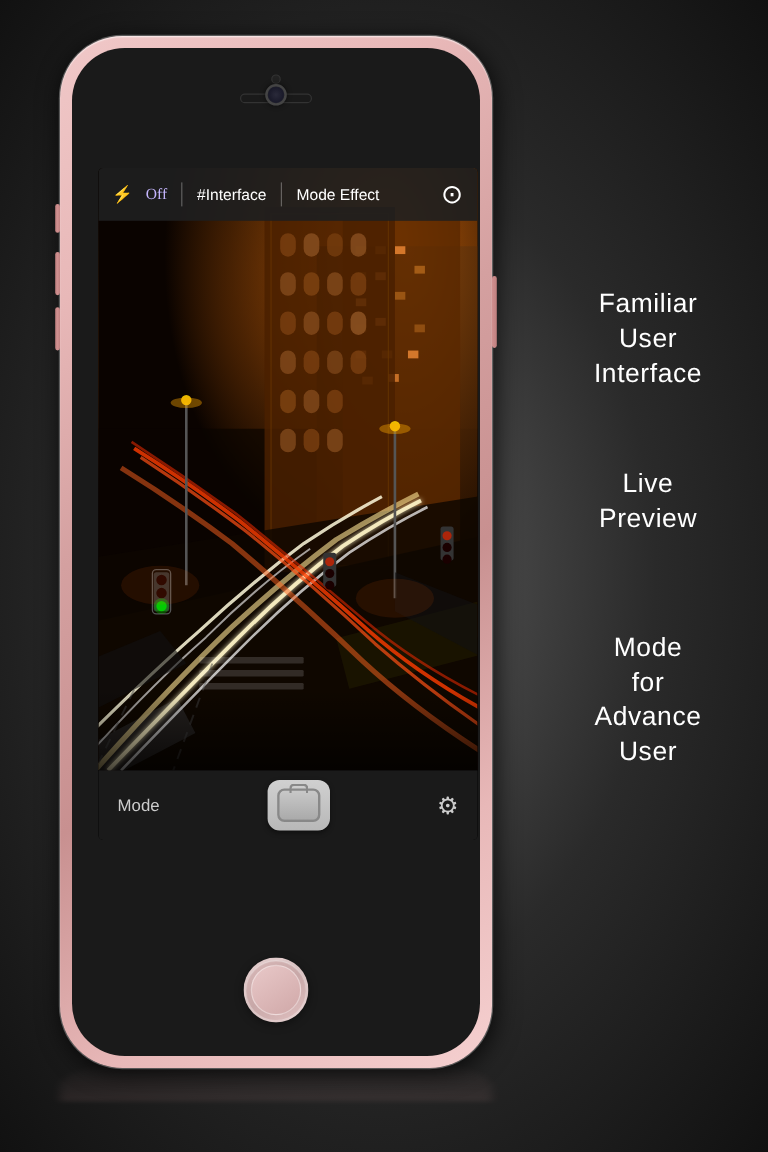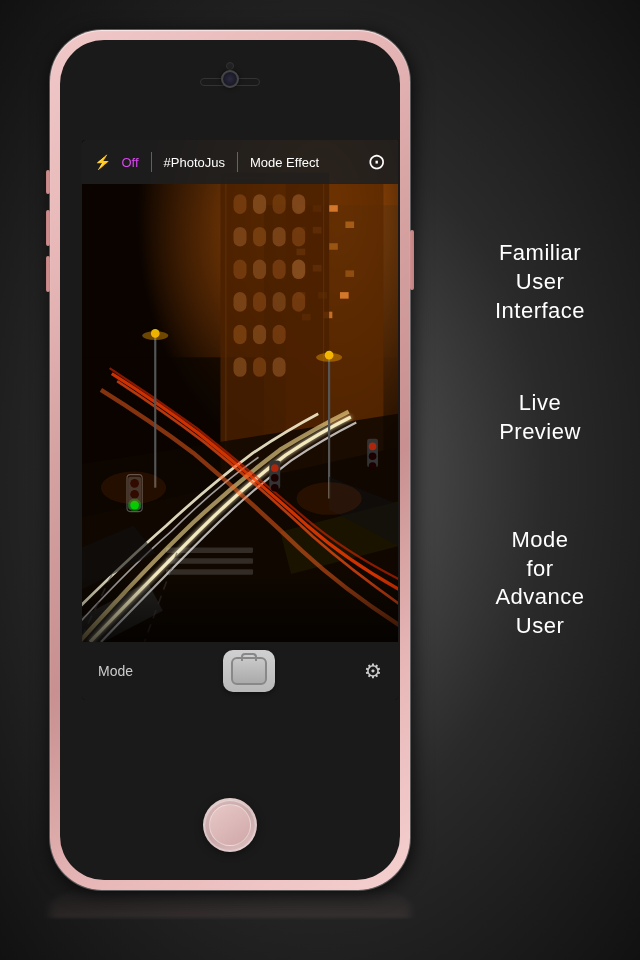--- a/index.html
+++ b/index.html
@@ -128,21 +128,22 @@
 
     .toolbar-btn {
       color: #ffffff;
       font-size: 13px;
       font-weight: 500;
       padding: 4px 6px;
       cursor: pointer;
     }
 
     .toolbar-btn.active {
-      color: #d946ef;
+      color: #c4b5fd;
+      font-family: Liberation Serif, serif;
     }
 
     .divider-v {
       width: 1px;
       height: 20px;
       background: rgba(255,255,255,0.3);
       margin: 0 4px;
     }
 
     .camera-flip-icon {
@@ -367,21 +368,21 @@
         <div class="camera-lens"></div>
       </div>
 
       <div class="phone-screen">
 
         <div class="toolbar-top">
           <div class="toolbar-left">
             <span class="flash-icon">⚡</span>
             <span class="toolbar-btn active">Off</span>
             <div class="divider-v"></div>
-            <span class="toolbar-btn">#PhotoJus</span>
+            <span class="toolbar-btn">#Interface</span>
             <div class="divider-v"></div>
             <span class="toolbar-btn">Mode Effect</span>
           </div>
           <span class="camera-flip-icon">⊙</span>
         </div>
 
         <div class="camera-scene">
           <svg class="scene-svg" viewBox="0 0 316 462" preserveAspectRatio="xMidYMid slice">
 
             <defs>

